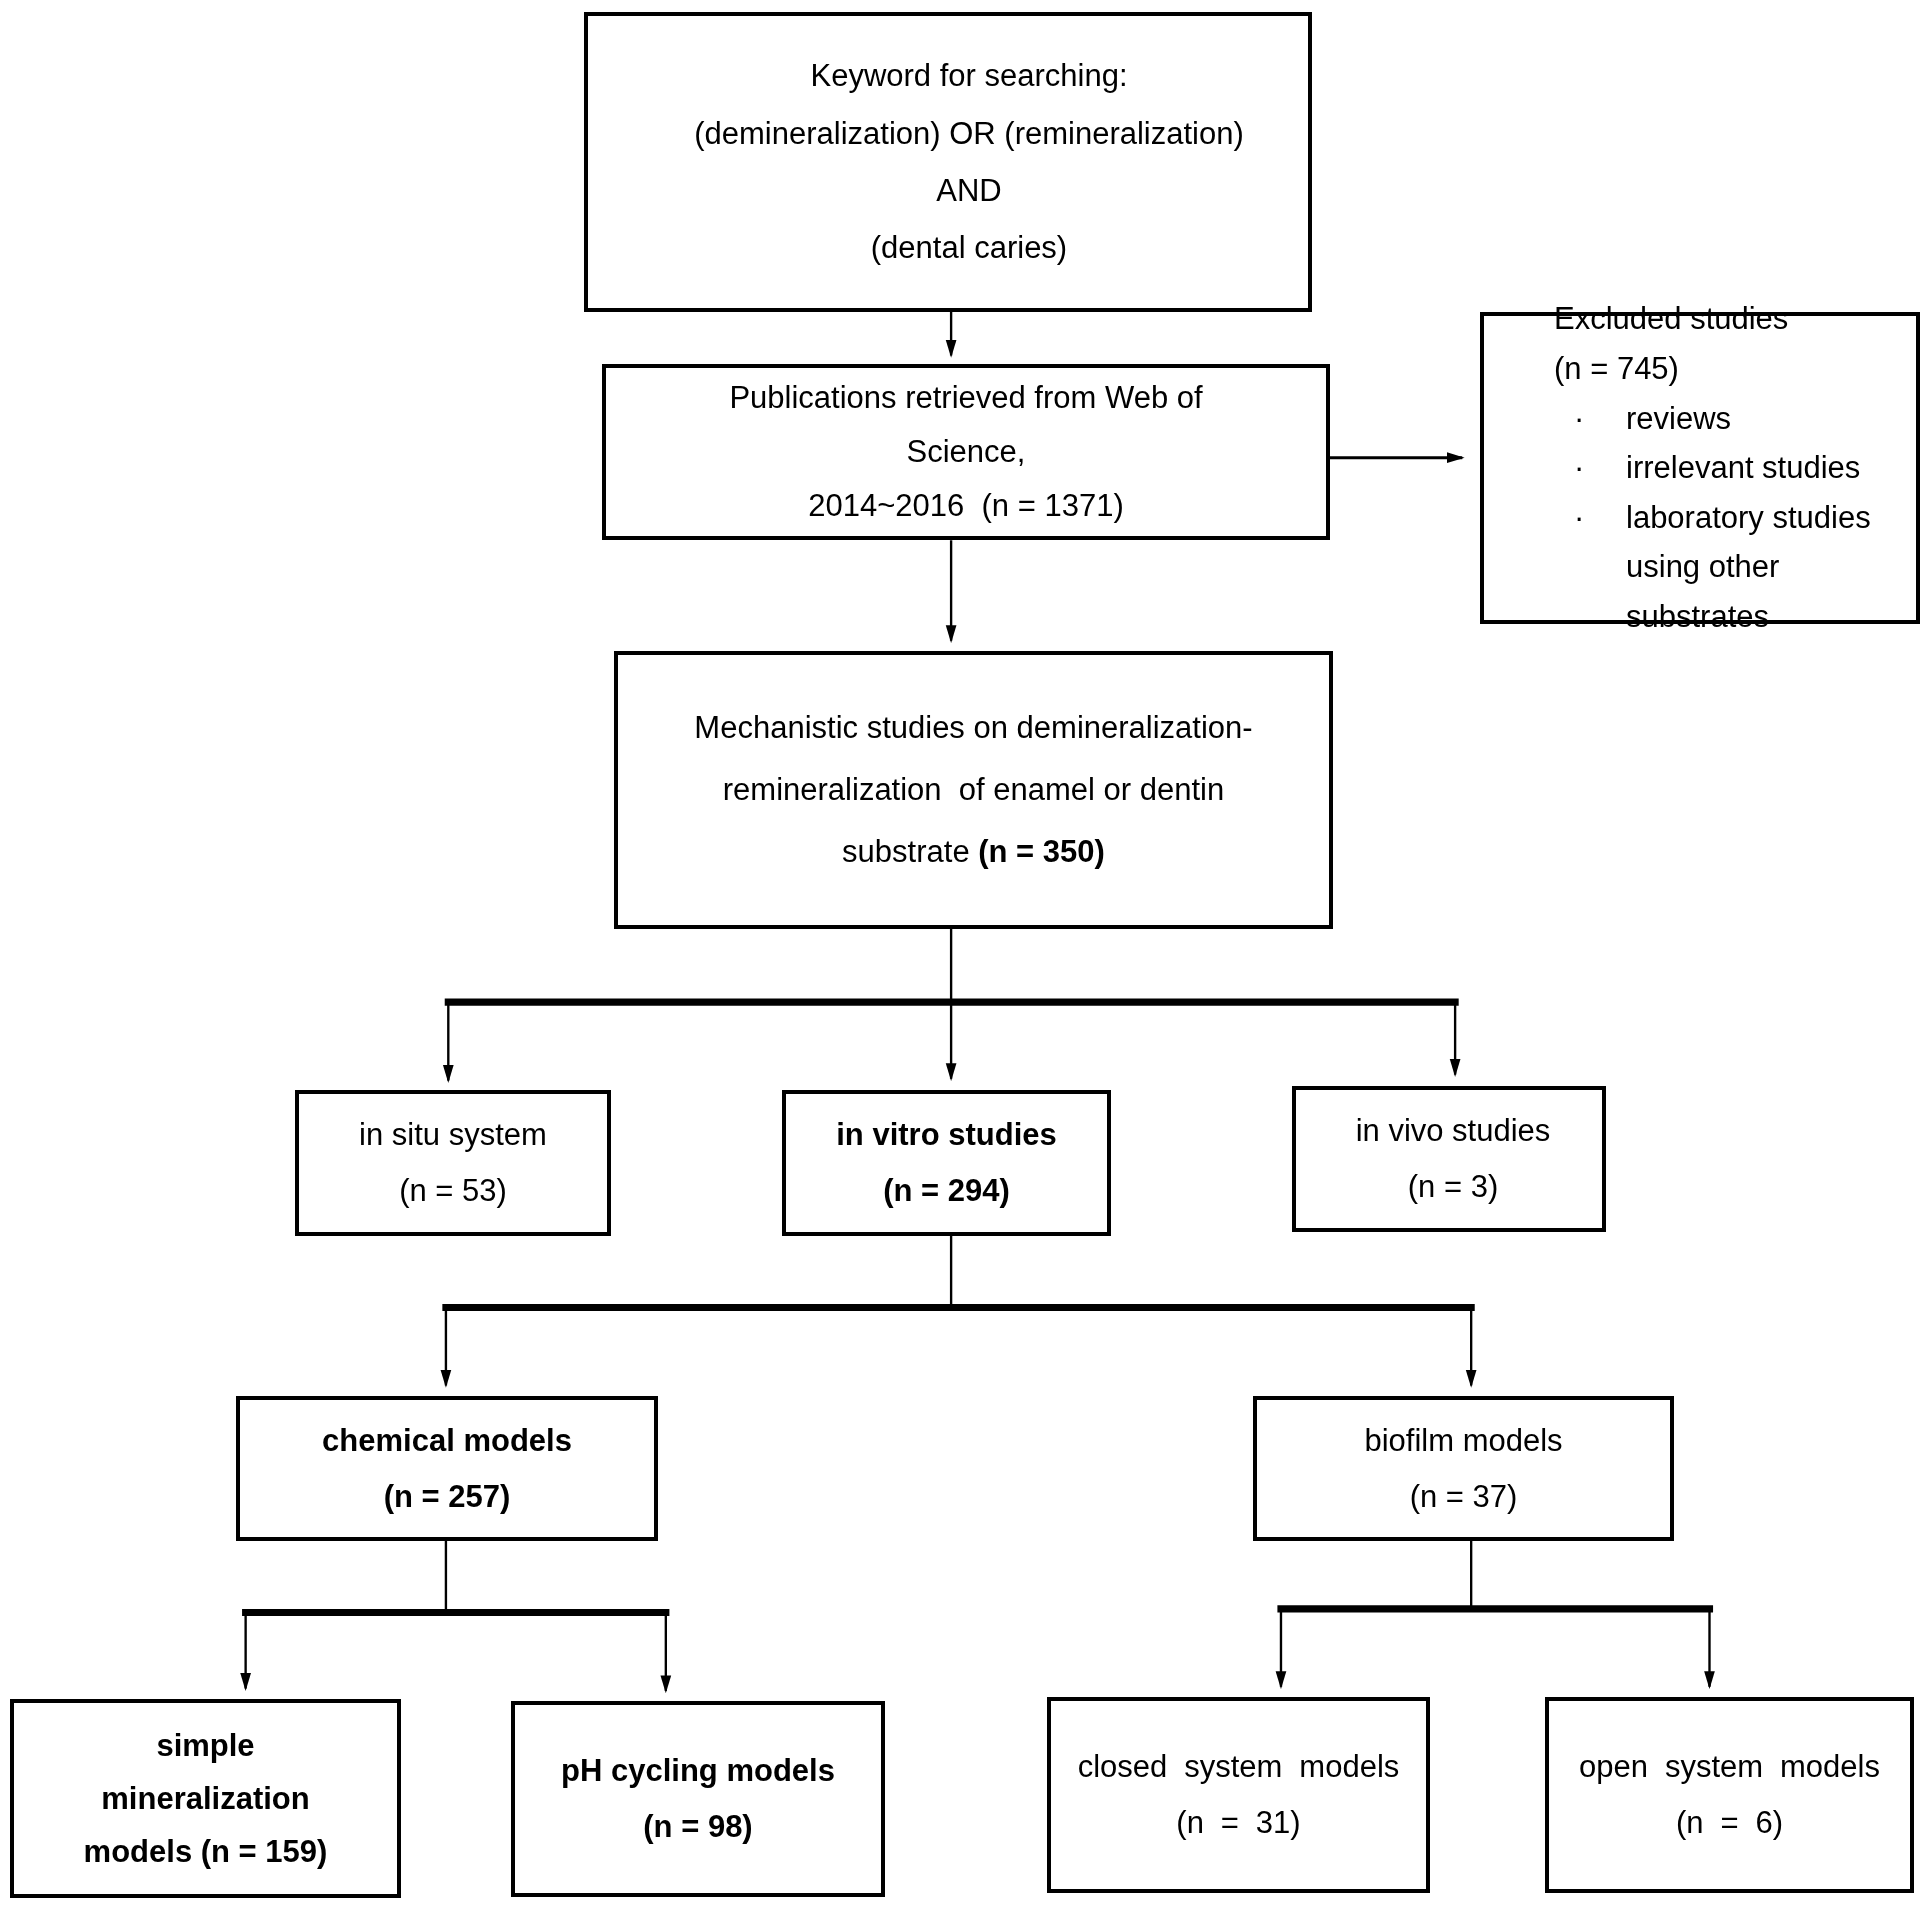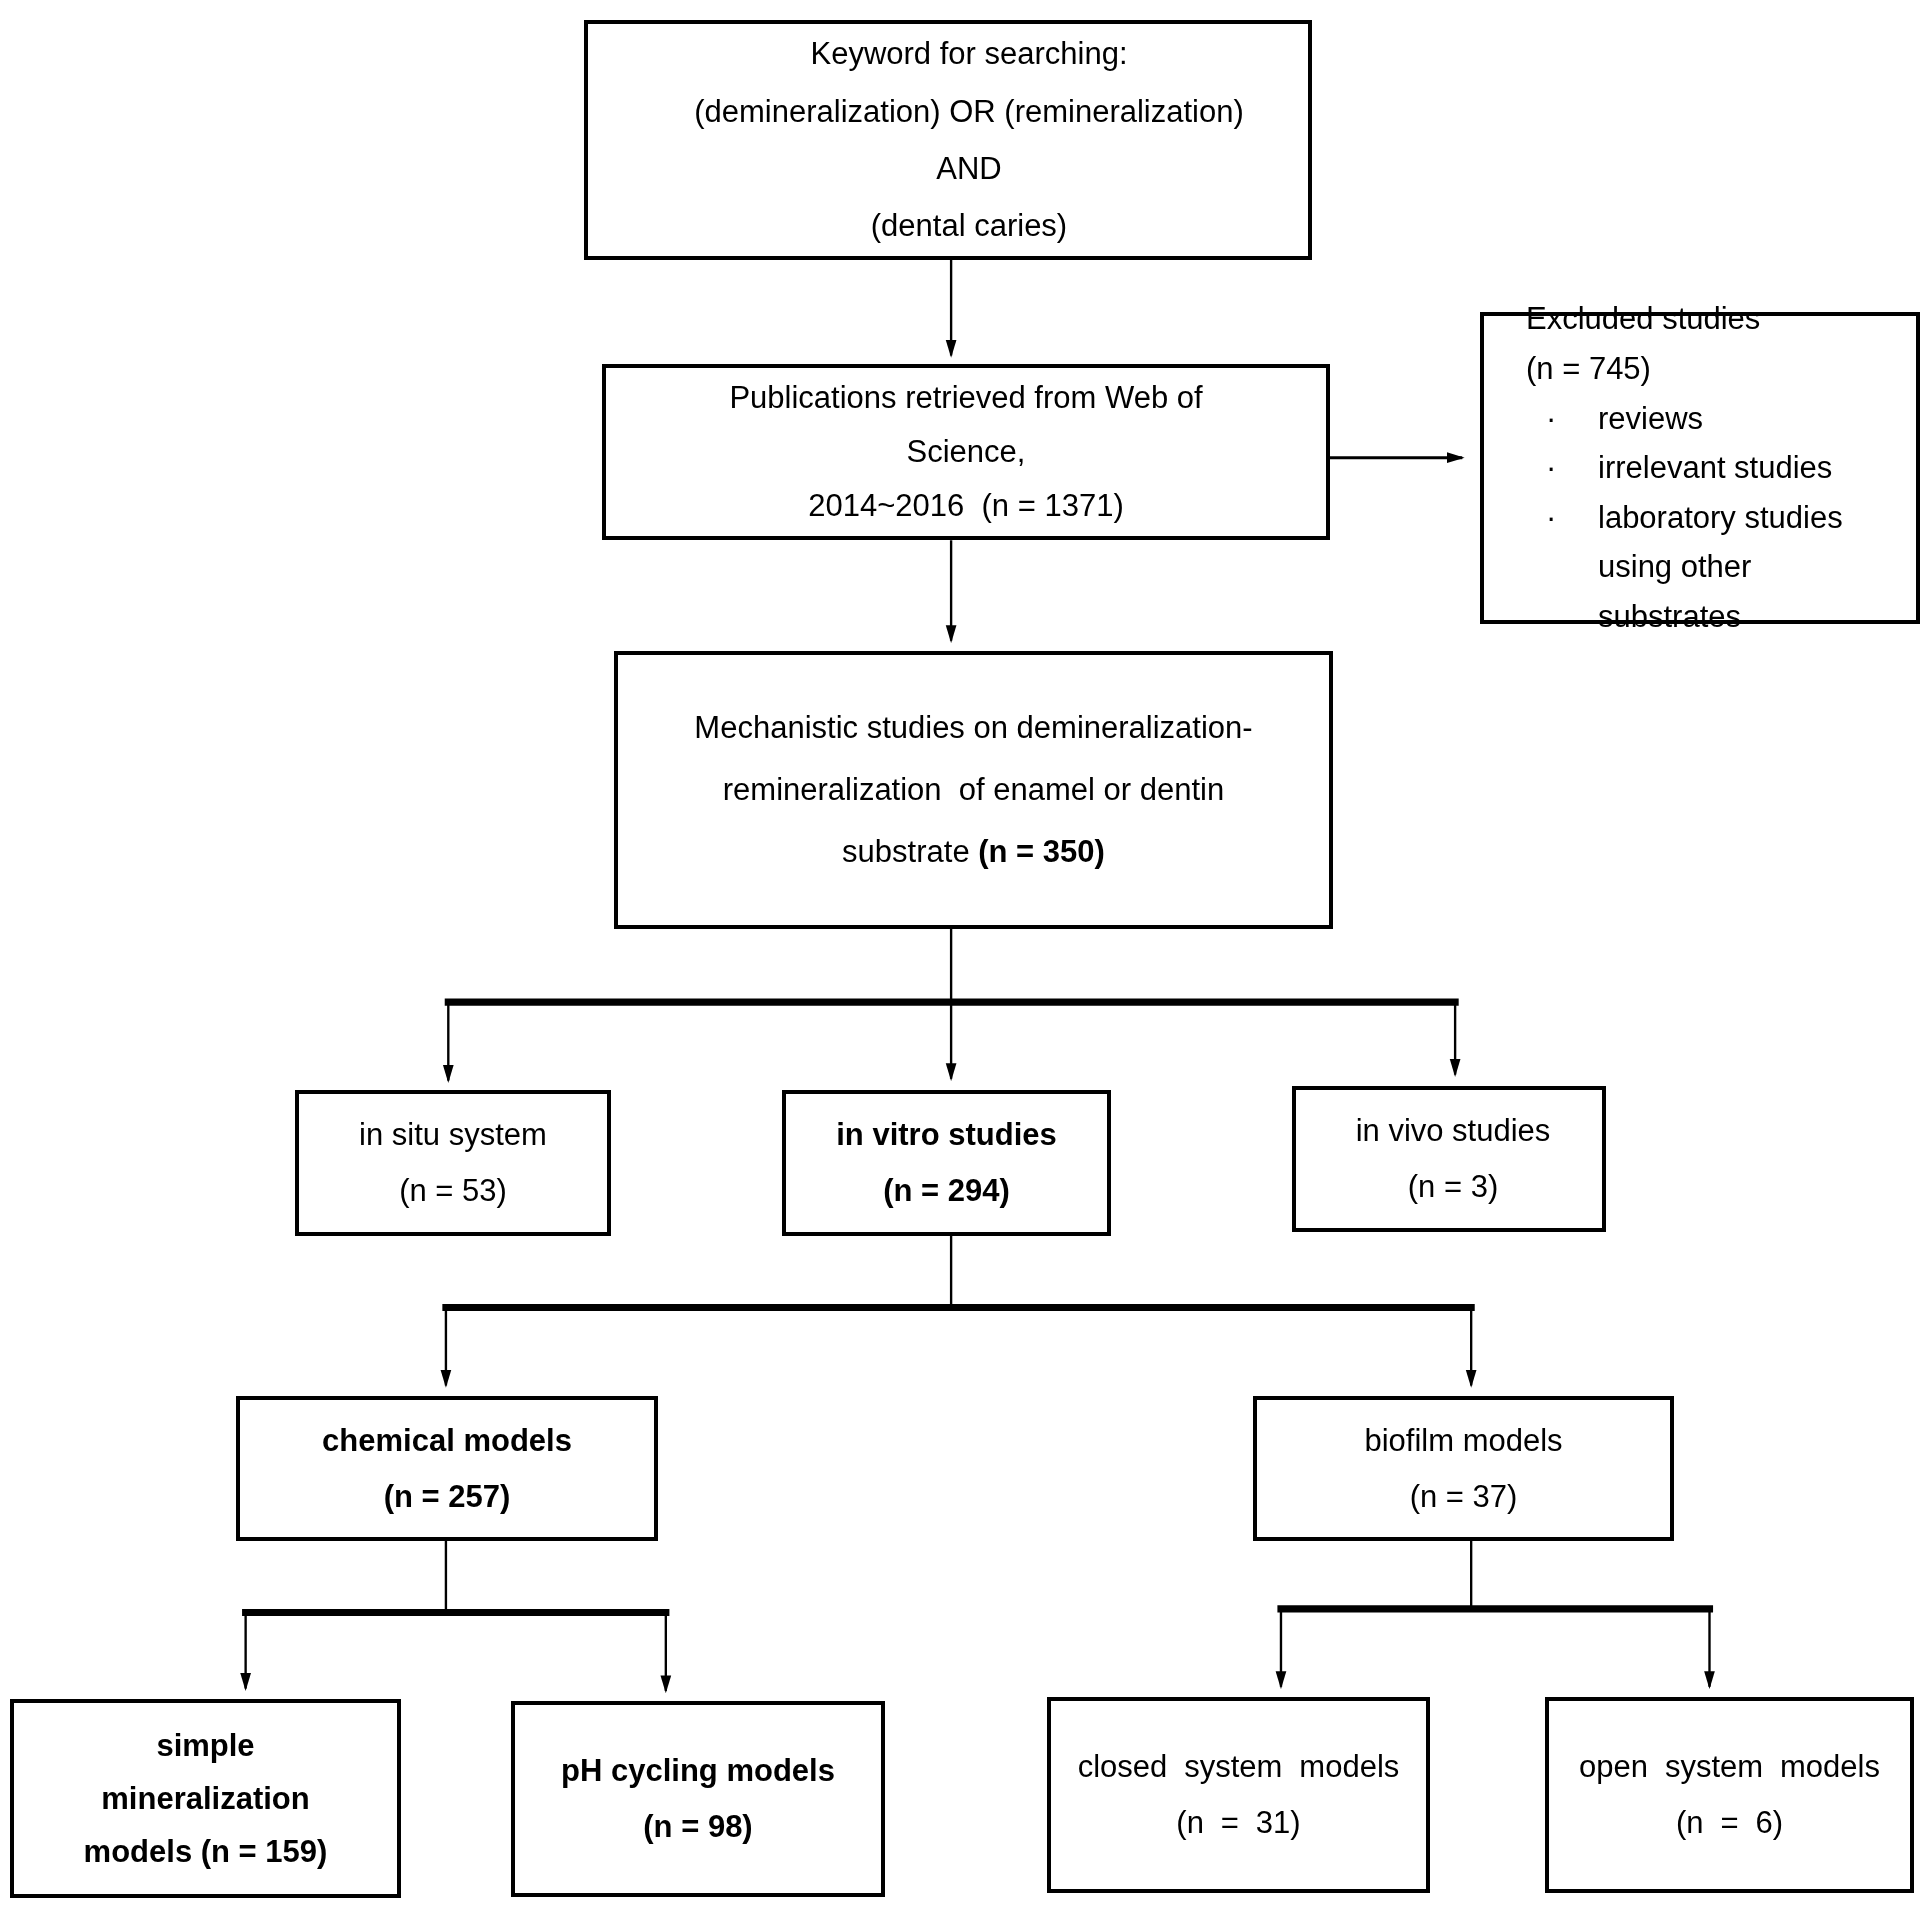--- a/index.html
+++ b/index.html
@@ -21,21 +21,21 @@
     border:4.8px solid #000000;
     background:#ffffff;
     display:flex; flex-direction:column;
     align-items:center; justify-content:center;
     text-align:center;
     font-size:31px; line-height:1.8;
   }
   .bx .line {white-space:pre-wrap;}
   .b {font-weight:bold;}
   
-  .bx.ex {align-items:stretch; text-align:left; line-height:1.6; }
+  .bx.ex {align-items:stretch; text-align:left; line-height:1.6; padding-left:28px;}
   .ex-line {padding-left:42px; white-space:pre-wrap;}
   .bullet {display:flex; padding-left:62px;}
   .bullet .dot {flex:none; width:52px;}
   .bullet .btxt {padding-right:24px;}
   .wide-words {word-spacing:8.3px;}
 </style>
 </head>
 <body>
 
 <div class="figure">
@@ -68,21 +68,21 @@
     <line class="bar" x1="407" y1="2713" x2="1126" y2="2713"></line>
     <line class="ln" x1="413" y1="2713" x2="413" y2="2841" marker-end="url(#arrow)"></line>
     <line class="ln" x1="1120" y1="2713" x2="1120" y2="2845" marker-end="url(#arrow)"></line>
 
     <line class="ln" x1="2475" y1="2592" x2="2475" y2="2707"></line>
     <line class="bar" x1="2149" y1="2707" x2="2882" y2="2707"></line>
     <line class="ln" x1="2155" y1="2707" x2="2155" y2="2838" marker-end="url(#arrow)"></line>
     <line class="ln" x1="2876" y1="2707" x2="2876" y2="2838" marker-end="url(#arrow)"></line>
   </svg>
 
-  <div class="bx" style="left:584px; top:20px; width:728px; height:240px; line-height:1.85;padding-left:42px;">
+  <div class="bx" style="left:584px; top:12px; width:728px; height:300px; line-height:1.85;padding-left:42px;">
     <div class="line">Keyword for searching:</div>
     <div class="line">(demineralization) OR (remineralization)</div>
     <div class="line">AND</div>
     <div class="line">(dental caries)</div>
   </div>
 
   <div class="bx" style="left:602px; top:364px; width:728px; height:176px; line-height:1.75;">
     <div class="line">Publications retrieved from Web of</div>
     <div class="line">Science,</div>
     <div class="line">2014~2016  (n = 1371)</div>

